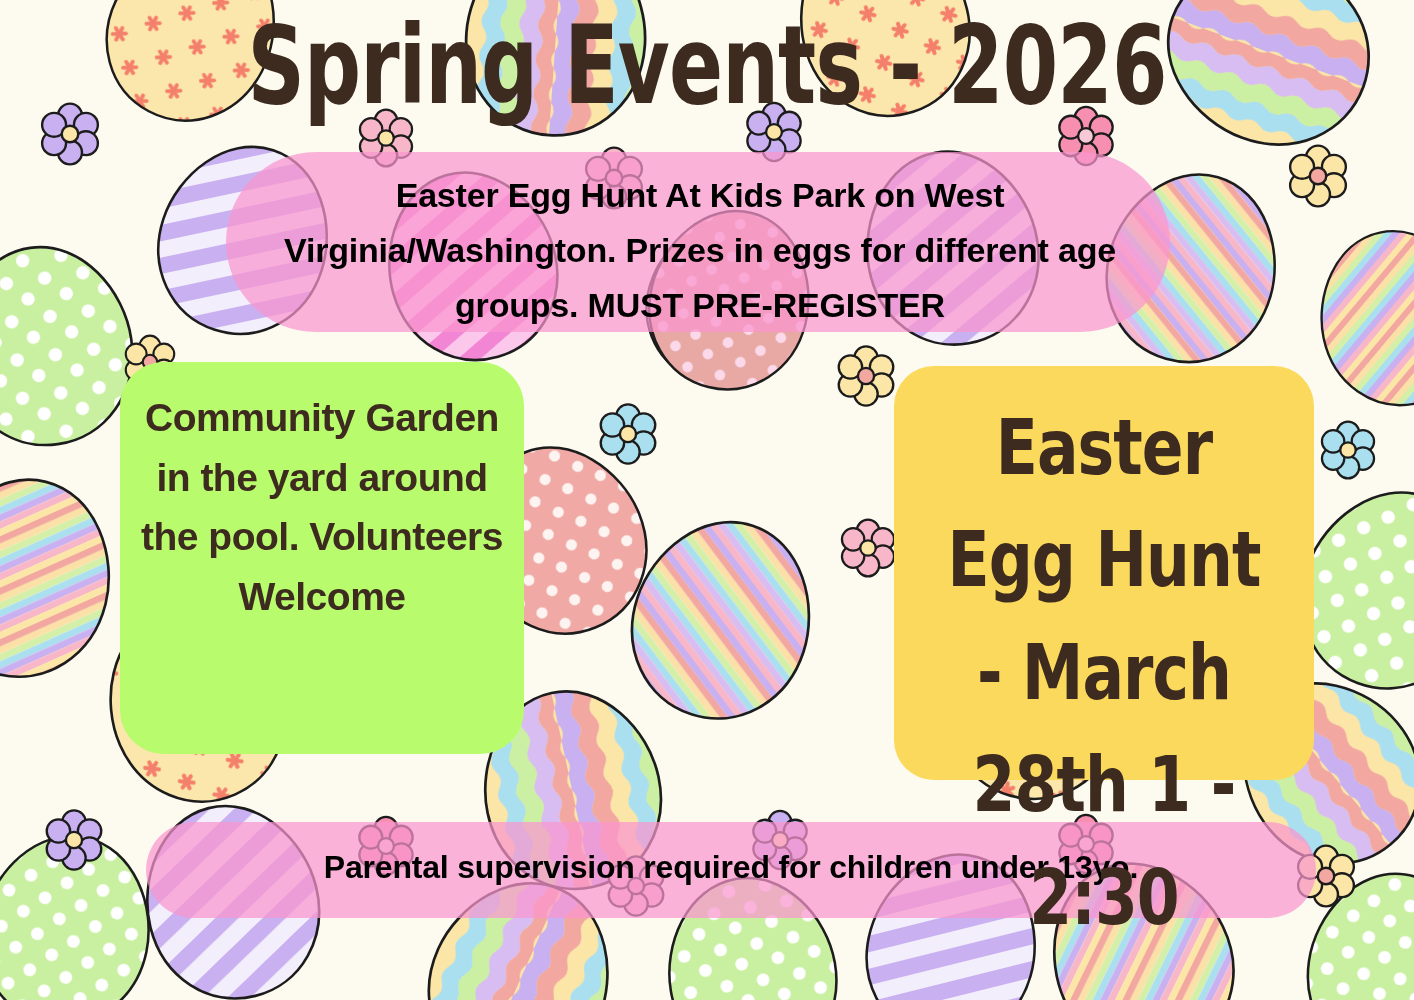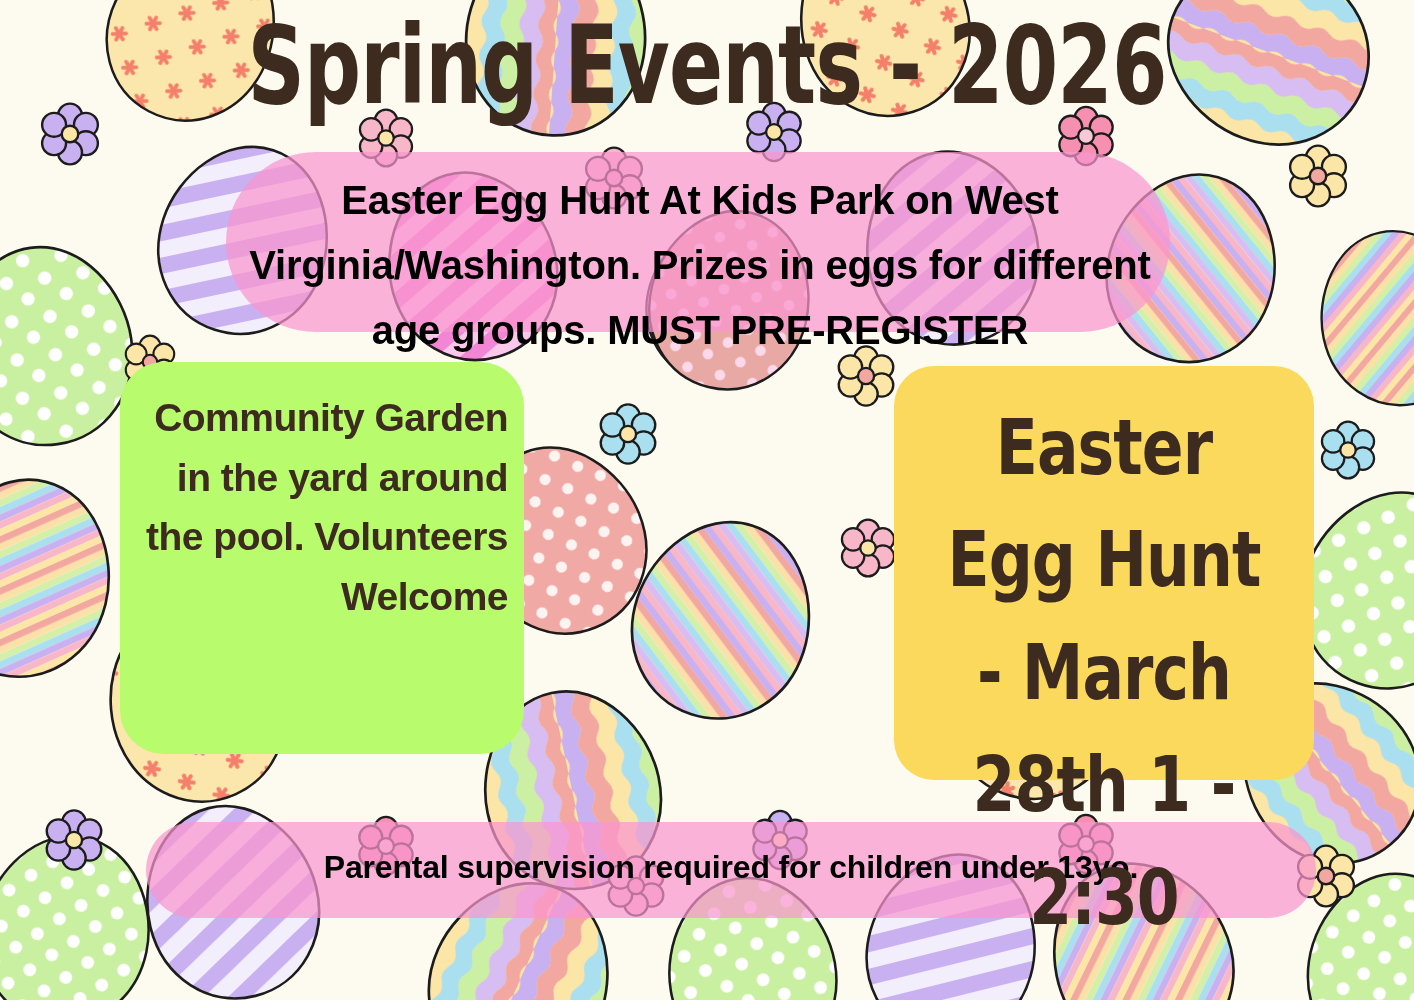--- a/index.html
+++ b/index.html
@@ -67,21 +67,21 @@
     z-index: 5;
     color: #000000;
     font-family: "Liberation Sans", sans-serif;
     font-weight: 700;
     text-align: center;
   }
   #banner-top-text {
     left: 236px;
     top: 168px;
     width: 928px;
-    font-size: 40px;
+    font-size: 34px;
     line-height: 1.62;
     letter-spacing: -0.2px;
   }
   #banner-bottom-text {
     left: 156px;
     top: 848px;
     width: 1150px;
     font-size: 32px;
     line-height: 1.2;
     letter-spacing: -0.2px;
@@ -97,21 +97,21 @@
     background: #b8fb6d;
     border-radius: 44px;
     z-index: 4;
   }
   #green-card-text {
     position: absolute;
     left: 136px;
     top: 388px;
     width: 372px;
     z-index: 5;
-    text-align: right;
+    text-align: center;
     color: #3d2b1f;
     font-family: "Liberation Sans", sans-serif;
     font-weight: 700;
     font-size: 39px;
     line-height: 1.53;
     letter-spacing: -0.5px;
   }
 
   
   #yellow-card {

